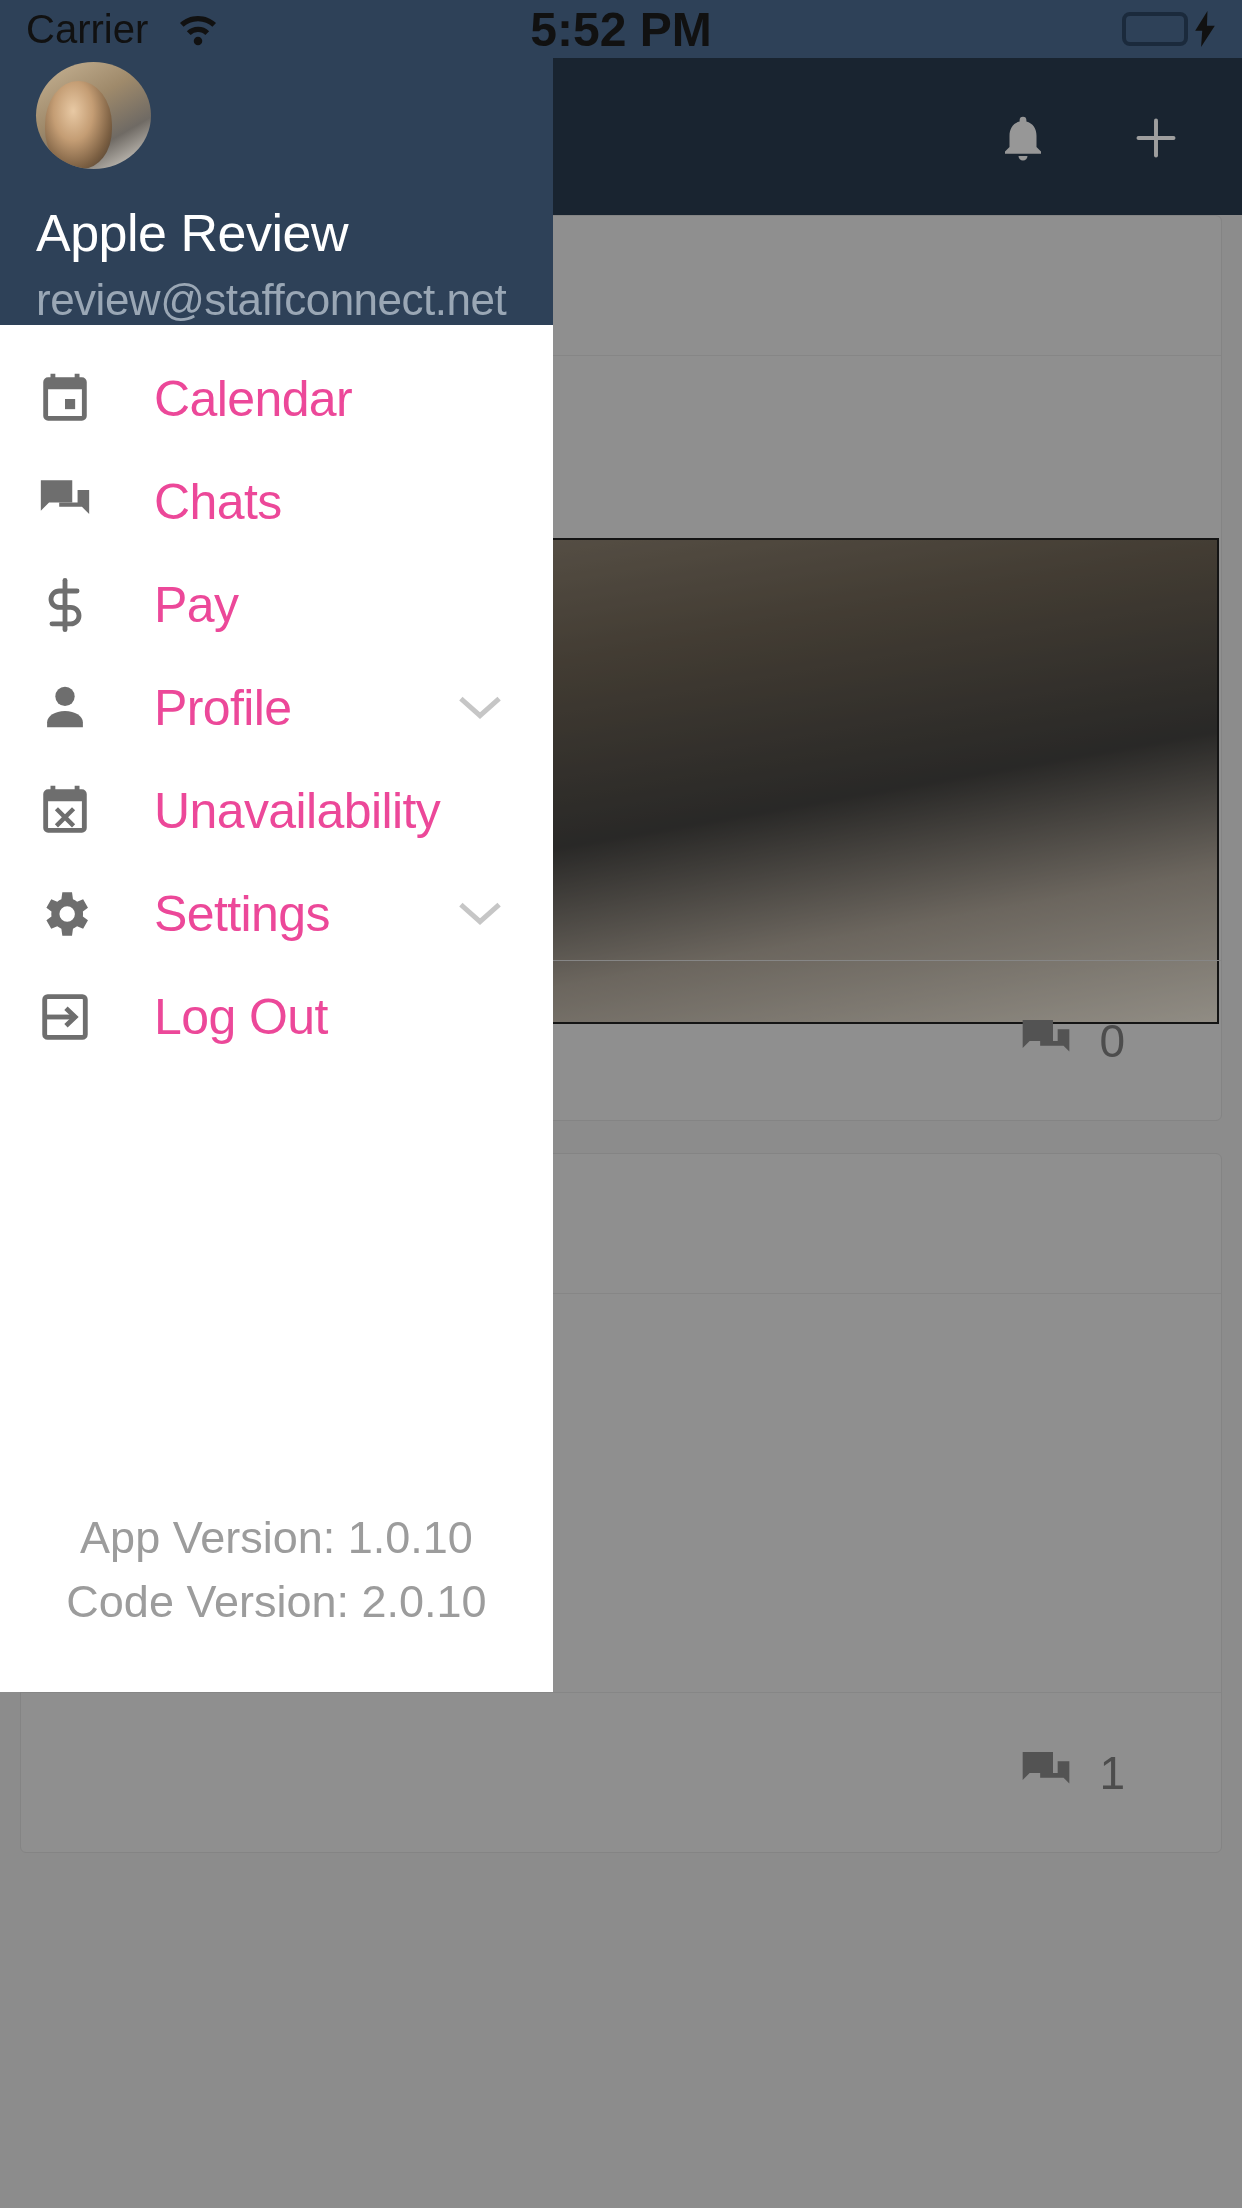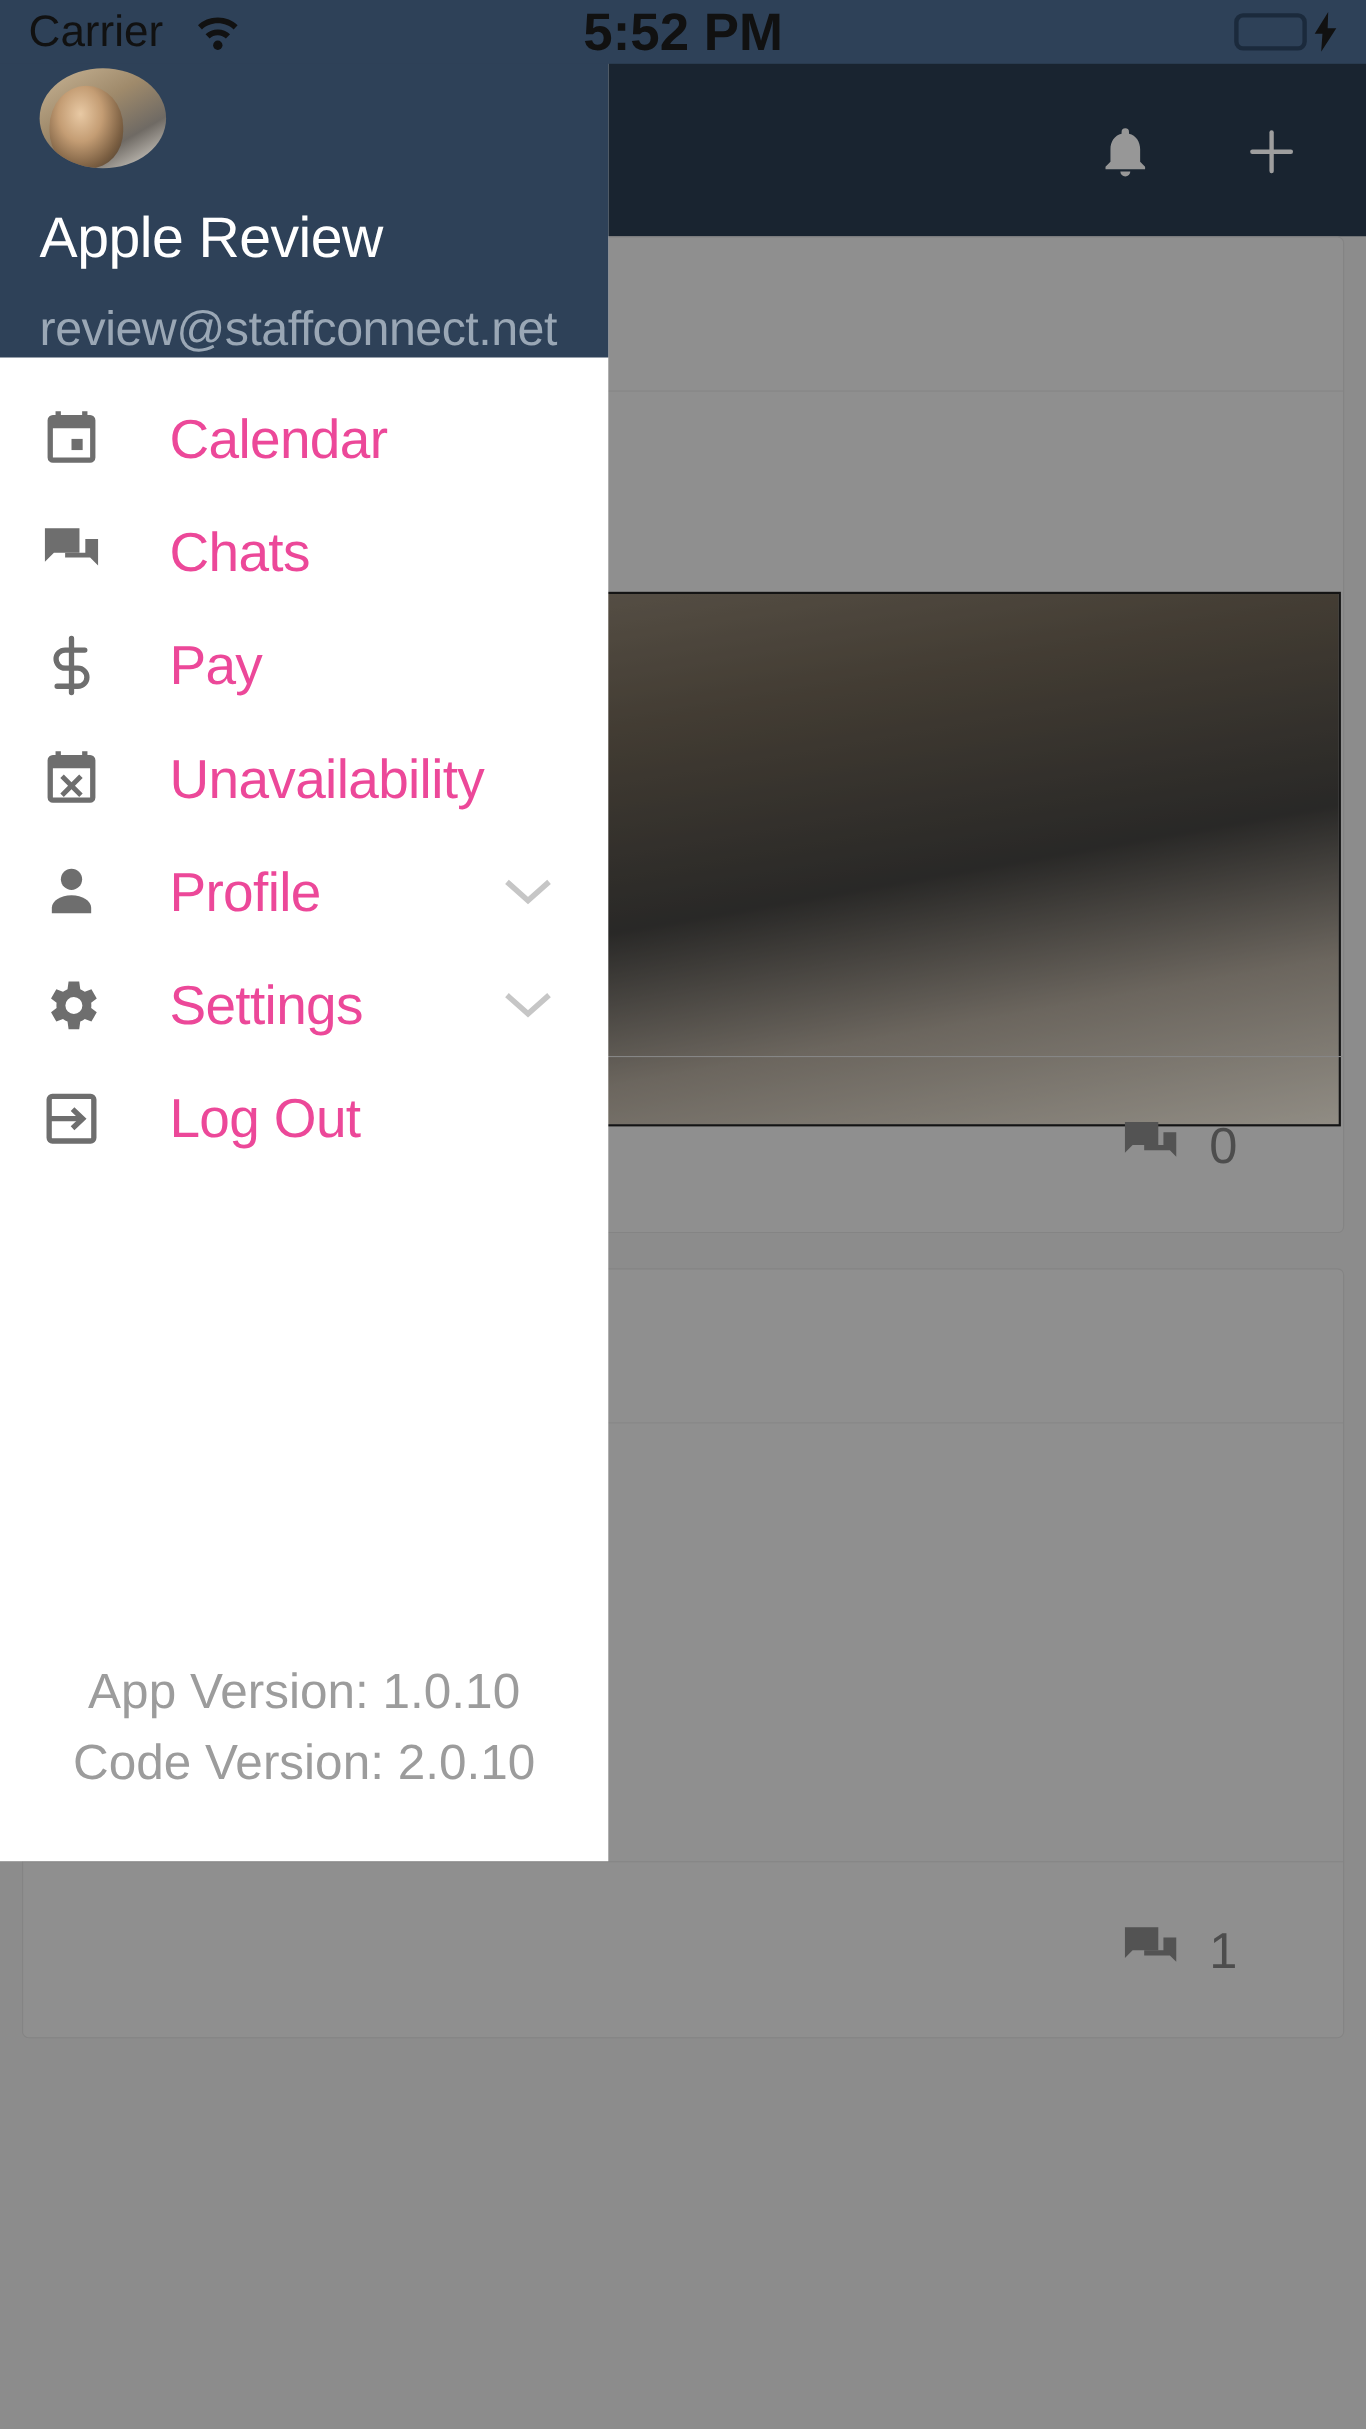--- a/index.html
+++ b/index.html
@@ -85,21 +85,21 @@
   }
   .avatar::after {
     content:""; position:absolute; left:8%; top:18%; width:58%; height:82%;
     background:radial-gradient(ellipse at 42% 34%, #e8c9a4 0%, #c49d74 36%, #7b5f42 70%, #3a3027 100%);
     border-radius:50% 50% 45% 45%;
   }
   .profile-name {
     margin-top:34px; color:#ffffff; font-size:52px; letter-spacing:-0.5px;
   }
   .profile-email {
-    margin-top:28px; color:#9aa7b5; font-size:44px; letter-spacing:-0.5px;
+    margin-top:12px; color:#9aa7b5; font-size:44px; letter-spacing:-0.5px;
   }
 
   .menu { flex:1 1 auto; padding-top:22px; }
   .menu-item {
     height:103px; display:flex; align-items:center; padding:0 32px 0 36px;
   }
   .menu-icon-wrap {
     width:118px; flex:0 0 118px; display:flex; align-items:center; justify-content:flex-start;
   }
   .menu-icon { width:58px; height:58px; display:block; }
@@ -235,45 +235,45 @@
             <line x1="12" y1="1.8" x2="12" y2="22.2"></line>
             <path d="M17 6.2H9.6a3.4 3.4 0 0 0 0 6.8h4.8a3.4 3.4 0 0 1 0 6.8H6.6" fill="none"></path>
           </svg>
         </span>
         <span class="menu-label">Pay</span>
       </div>
 
       <div class="menu-item">
         <span class="menu-icon-wrap">
           <svg class="menu-icon" viewBox="0 0 24 24" fill="#6e6e6e">
-            <path d="M19 3h-1V1.6h-2V3H8V1.6H6V3H5a2 2 0 0 0-2 2v14a2 2 0 0 0 2 2h14a2 2 0 0 0 2-2V5a2 2 0 0 0-2-2zm0 16H5V8h14v11z"></path>
-            <path d="M9.1 10.4 12 13.3l2.9-2.9 1.3 1.3-2.9 2.9 2.9 2.9-1.3 1.3-2.9-2.9-2.9 2.9-1.3-1.3 2.9-2.9-2.9-2.9z"></path>
-          </svg>
-        </span>
-        <span class="menu-label">Unavailability</span>
-      </div>
-
-      <div class="menu-item">
-        <span class="menu-icon-wrap">
-          <svg class="menu-icon" viewBox="0 0 24 24" fill="#6e6e6e">
             <circle cx="12" cy="7.2" r="4"></circle>
             <path d="M12 13.2c-4.1 0-7.4 2.1-7.4 4.7V20h14.8v-2.1c0-2.6-3.3-4.7-7.4-4.7z"></path>
           </svg>
         </span>
         <span class="menu-label">Profile</span>
         <span>
           <svg class="chevron-icon" viewBox="0 0 24 14" fill="none" stroke="#c6c6c6" stroke-width="2.6" stroke-linecap="square">
             <polyline points="3,3 12,11 21,3"></polyline>
           </svg>
         </span>
       </div>
 
       <div class="menu-item">
         <span class="menu-icon-wrap">
           <svg class="menu-icon" viewBox="0 0 24 24" fill="#6e6e6e">
+            <path d="M19 3h-1V1.6h-2V3H8V1.6H6V3H5a2 2 0 0 0-2 2v14a2 2 0 0 0 2 2h14a2 2 0 0 0 2-2V5a2 2 0 0 0-2-2zm0 16H5V8h14v11z"></path>
+            <path d="M9.1 10.4 12 13.3l2.9-2.9 1.3 1.3-2.9 2.9 2.9 2.9-1.3 1.3-2.9-2.9-2.9 2.9-1.3-1.3 2.9-2.9-2.9-2.9z"></path>
+          </svg>
+        </span>
+        <span class="menu-label">Unavailability</span>
+      </div>
+
+      <div class="menu-item">
+        <span class="menu-icon-wrap">
+          <svg class="menu-icon" viewBox="0 0 24 24" fill="#6e6e6e">
             <path d="M19.4 13a7.7 7.7 0 0 0 0-2l2.1-1.6-2-3.5-2.5 1a7.6 7.6 0 0 0-1.7-1L14.9 3h-4l-.4 2.9c-.6.25-1.2.6-1.7 1l-2.5-1-2 3.5L6.4 11a7.7 7.7 0 0 0 0 2l-2.1 1.6 2 3.5 2.5-1c.5.4 1.1.75 1.7 1l.4 2.9h4l.4-2.9c.6-.25 1.2-.6 1.7-1l2.5 1 2-3.5L19.4 13zM12.9 15.2a3.2 3.2 0 1 1 0-6.4 3.2 3.2 0 0 1 0 6.4z"></path>
           </svg>
         </span>
         <span class="menu-label">Settings</span>
         <span>
           <svg class="chevron-icon" viewBox="0 0 24 14" fill="none" stroke="#c6c6c6" stroke-width="2.6" stroke-linecap="square">
             <polyline points="3,3 12,11 21,3"></polyline>
           </svg>
         </span>
       </div>

